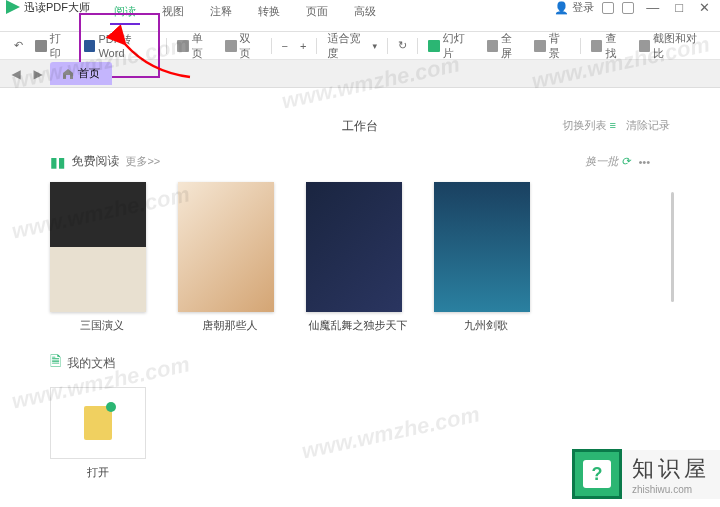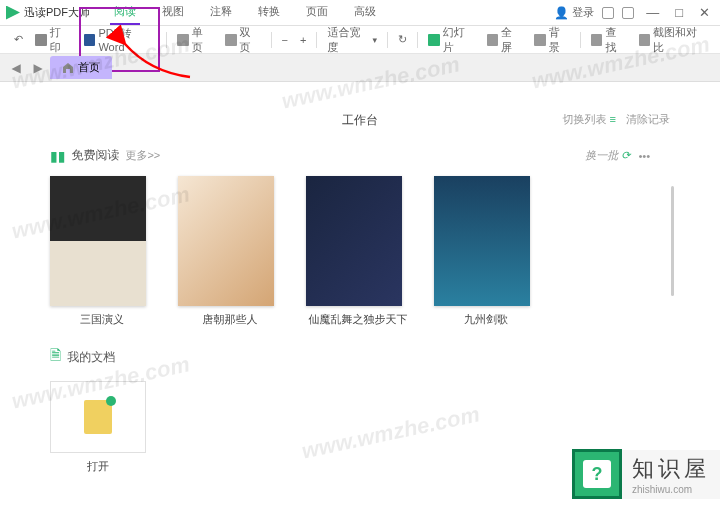--- a/index.html
+++ b/index.html
@@ -1,18 +1,18 @@
 <!DOCTYPE html>
 <html><head>
 <meta charset="utf-8">
 <style>
 * { margin: 0; padding: 0; box-sizing: border-box; font-family: "Microsoft YaHei", sans-serif; }
 body { width: 720px; height: 507px; background: #fff; position: relative; overflow: hidden; }
 
-.titlebar { height: 26px; background: #fff; display: flex; align-items: center; padding: 0 6px; border-bottom: 1px solid #e0e0e0; }
+.titlebar { height: 32px; background: #fff; display: flex; align-items: flex-start; padding: 0 6px; border-bottom: 1px solid #e0e0e0; }
 .app-logo { width: 14px; height: 14px; background: #2bb673; clip-path: polygon(0 0, 100% 50%, 0 100%); margin-right: 4px; }
 .app-title { font-size: 11px; color: #333; }
 .tabs { display: flex; margin-left: 20px; gap: 18px; }
 .tab { font-size: 11px; color: #666; padding: 4px 4px; cursor: pointer; }
 .tab.active { color: #2bb673; border-bottom: 2px solid #6d28d9; }
 .titlebar-right { margin-left: auto; display: flex; align-items: center; gap: 8px; }
 .login-btn { display: flex; align-items: center; gap: 3px; font-size: 11px; color: #666; }
 .tb-icon { width: 12px; height: 12px; border: 1px solid #999; border-radius: 2px; }
 .win-btn { font-size: 13px; color: #666; cursor: pointer; padding: 0 4px; }
 

